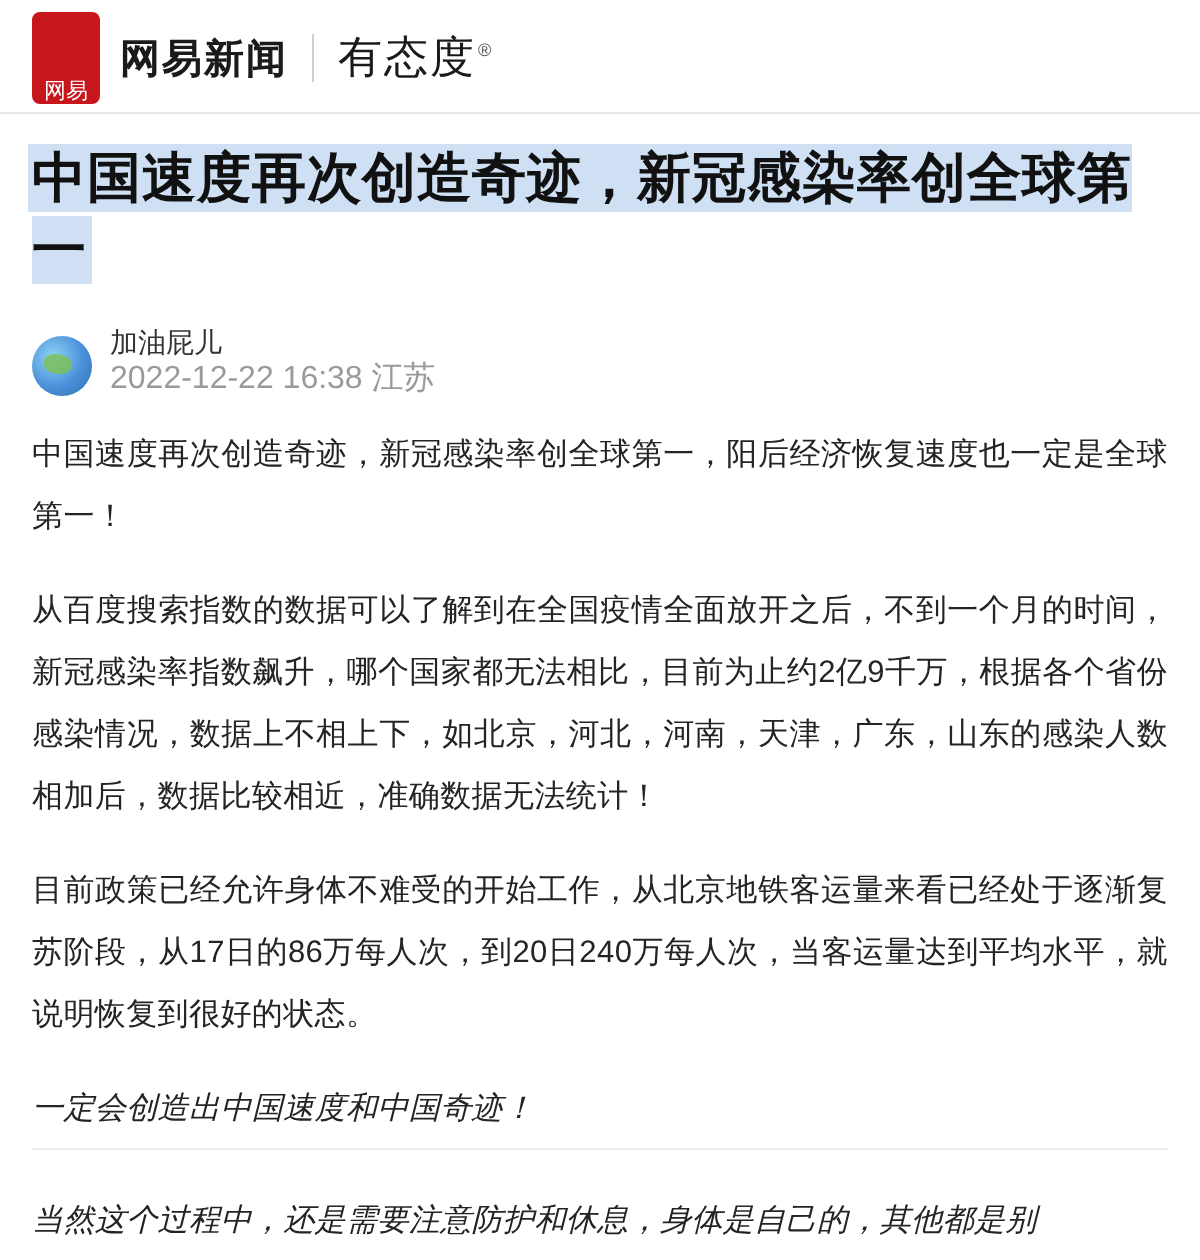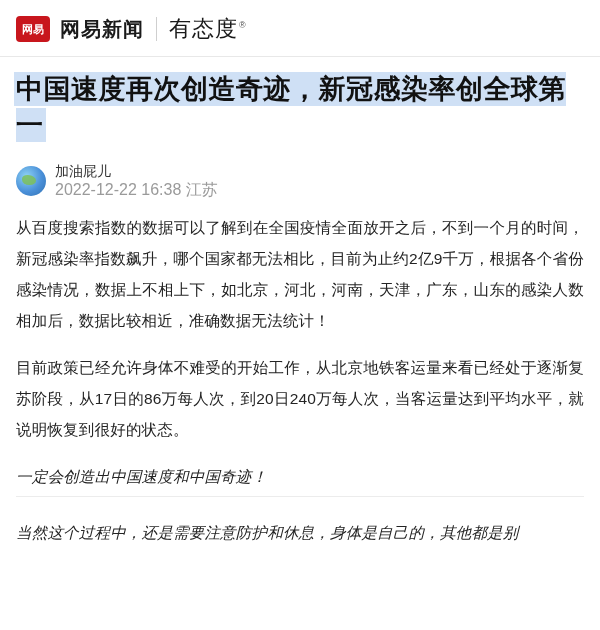--- a/index.html
+++ b/index.html
@@ -18,31 +18,31 @@
   
   .brand-bar {
     display: flex;
     align-items: center;
     padding: 12px 16px 10px 16px;
     height: 34px;
     box-sizing: content-box;
   }
   .brand-logo {
     width: 34px;
-    height: 26px;
+    height: 46px;
     border-radius: 4px;
     background: #c8161d;
     color: #ffffff;
     font-size: 11px;
     line-height: 12px;
-    font-weight: bold;
+    font-weight: normal;
     display: flex;
     flex-direction: column;
     align-items: center;
-    justify-content: center;
+    justify-content: flex-end;
     letter-spacing: 0px;
     flex: 0 0 auto;
   }
   .brand-logo span { display: block; }
   .brand-name {
     margin-left: 10px;
     font-size: 20px;
     font-weight: bold;
     color: #1a1a1a;
     letter-spacing: 1px;
@@ -85,21 +85,21 @@
     line-height: 36px;
     color: #111111;
     background: #cfe0f5;
     box-shadow: 0 0 0 2px #cfe0f5;
     letter-spacing: 0.5px;
   }
 
   
   .author-row {
     display: flex;
-    align-items: center;
+    align-items: flex-end;
     padding: 14px 16px 6px 16px;
   }
   .avatar {
     width: 30px;
     height: 30px;
     border-radius: 50%;
     background: radial-gradient(circle at 35% 35%, #8fd3f4 0%, #4a90d9 55%, #2f6fb0 100%);
     flex: 0 0 auto;
     position: relative;
     overflow: hidden;
@@ -174,20 +174,21 @@
 
 <div class="author-row">
   <div class="avatar"></div>
   <div class="author-meta">
     <div class="author-name">加油屁儿</div>
     <div class="author-date">2022-12-22 16:38 江苏</div>
   </div>
 </div>
 
 <div class="article-body">
+  <p class="para">中国速度再次创造奇迹，新冠感染率创全球第一，阳后经济恢复速度也一定是全球第一！</p>
   <p class="para">从百度搜索指数的数据可以了解到在全国疫情全面放开之后，不到一个月的时间，新冠感染率指数飙升，哪个国家都无法相比，目前为止约2亿9千万，根据各个省份感染情况，数据上不相上下，如北京，河北，河南，天津，广东，山东的感染人数相加后，数据比较相近，准确数据无法统计！</p>
   <p class="para">目前政策已经允许身体不难受的开始工作，从北京地铁客运量来看已经处于逐渐复苏阶段，从17日的86万每人次，到20日240万每人次，当客运量达到平均水平，就说明恢复到很好的状态。</p>
   <p class="para">一定会创造出中国速度和中国奇迹！</p>
 </div>
 
 <div class="divider"></div>
 
 <div class="article-body">
   <p class="para">当然这个过程中，还是需要注意防护和休息，身体是自己的，其他都是别</p>
 

